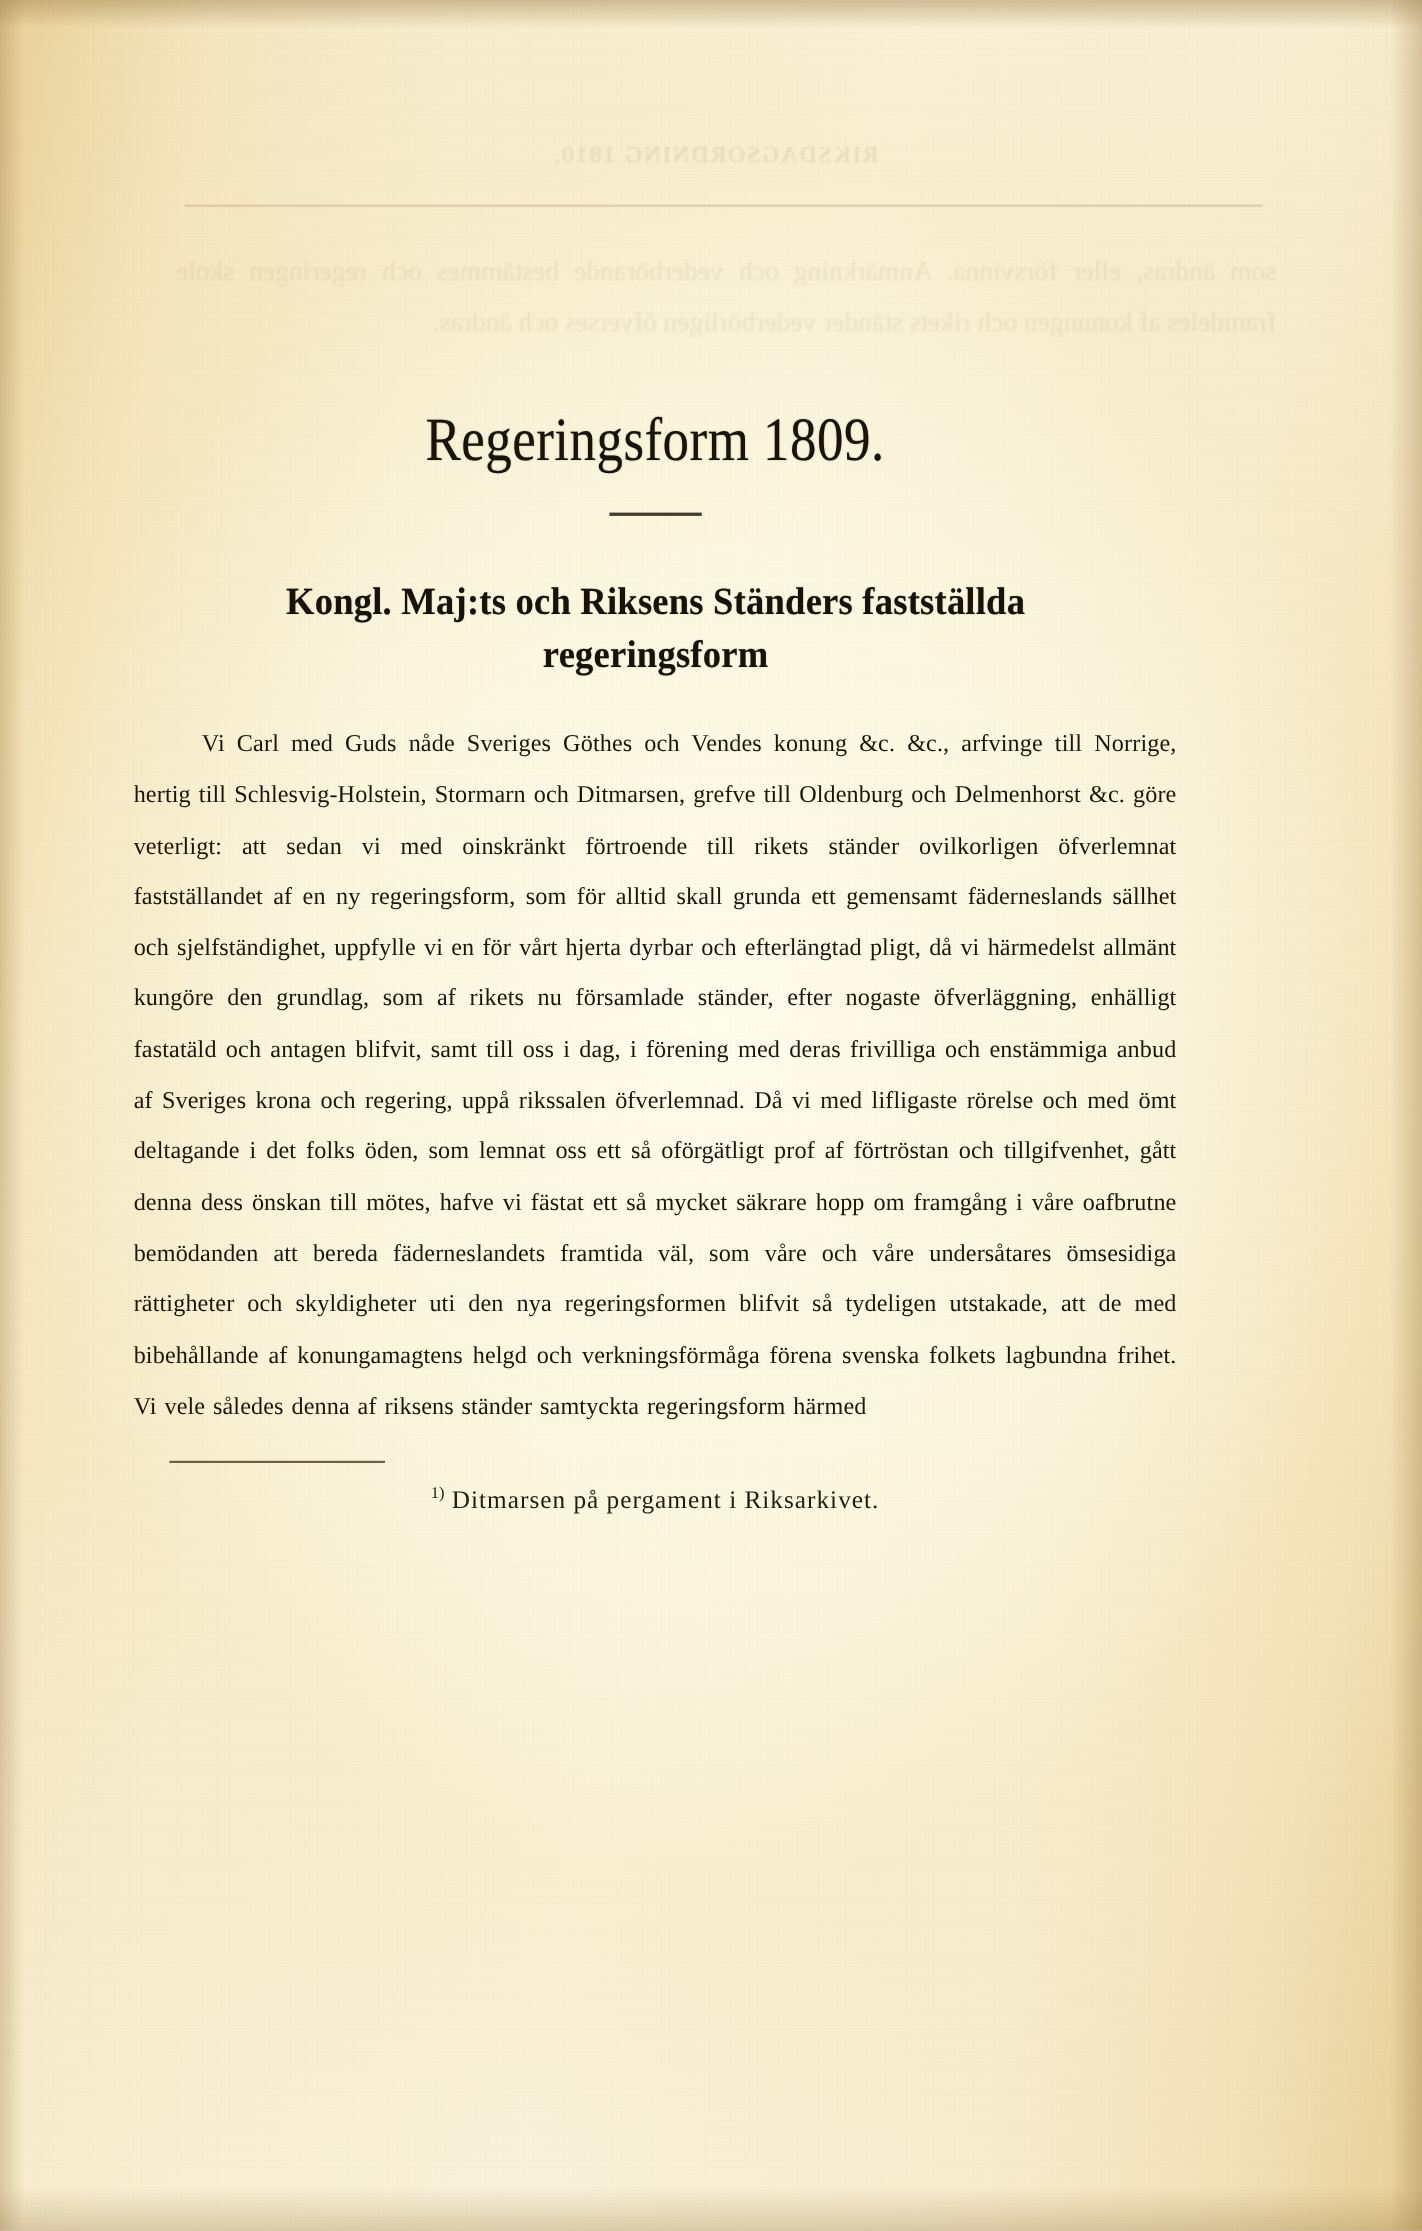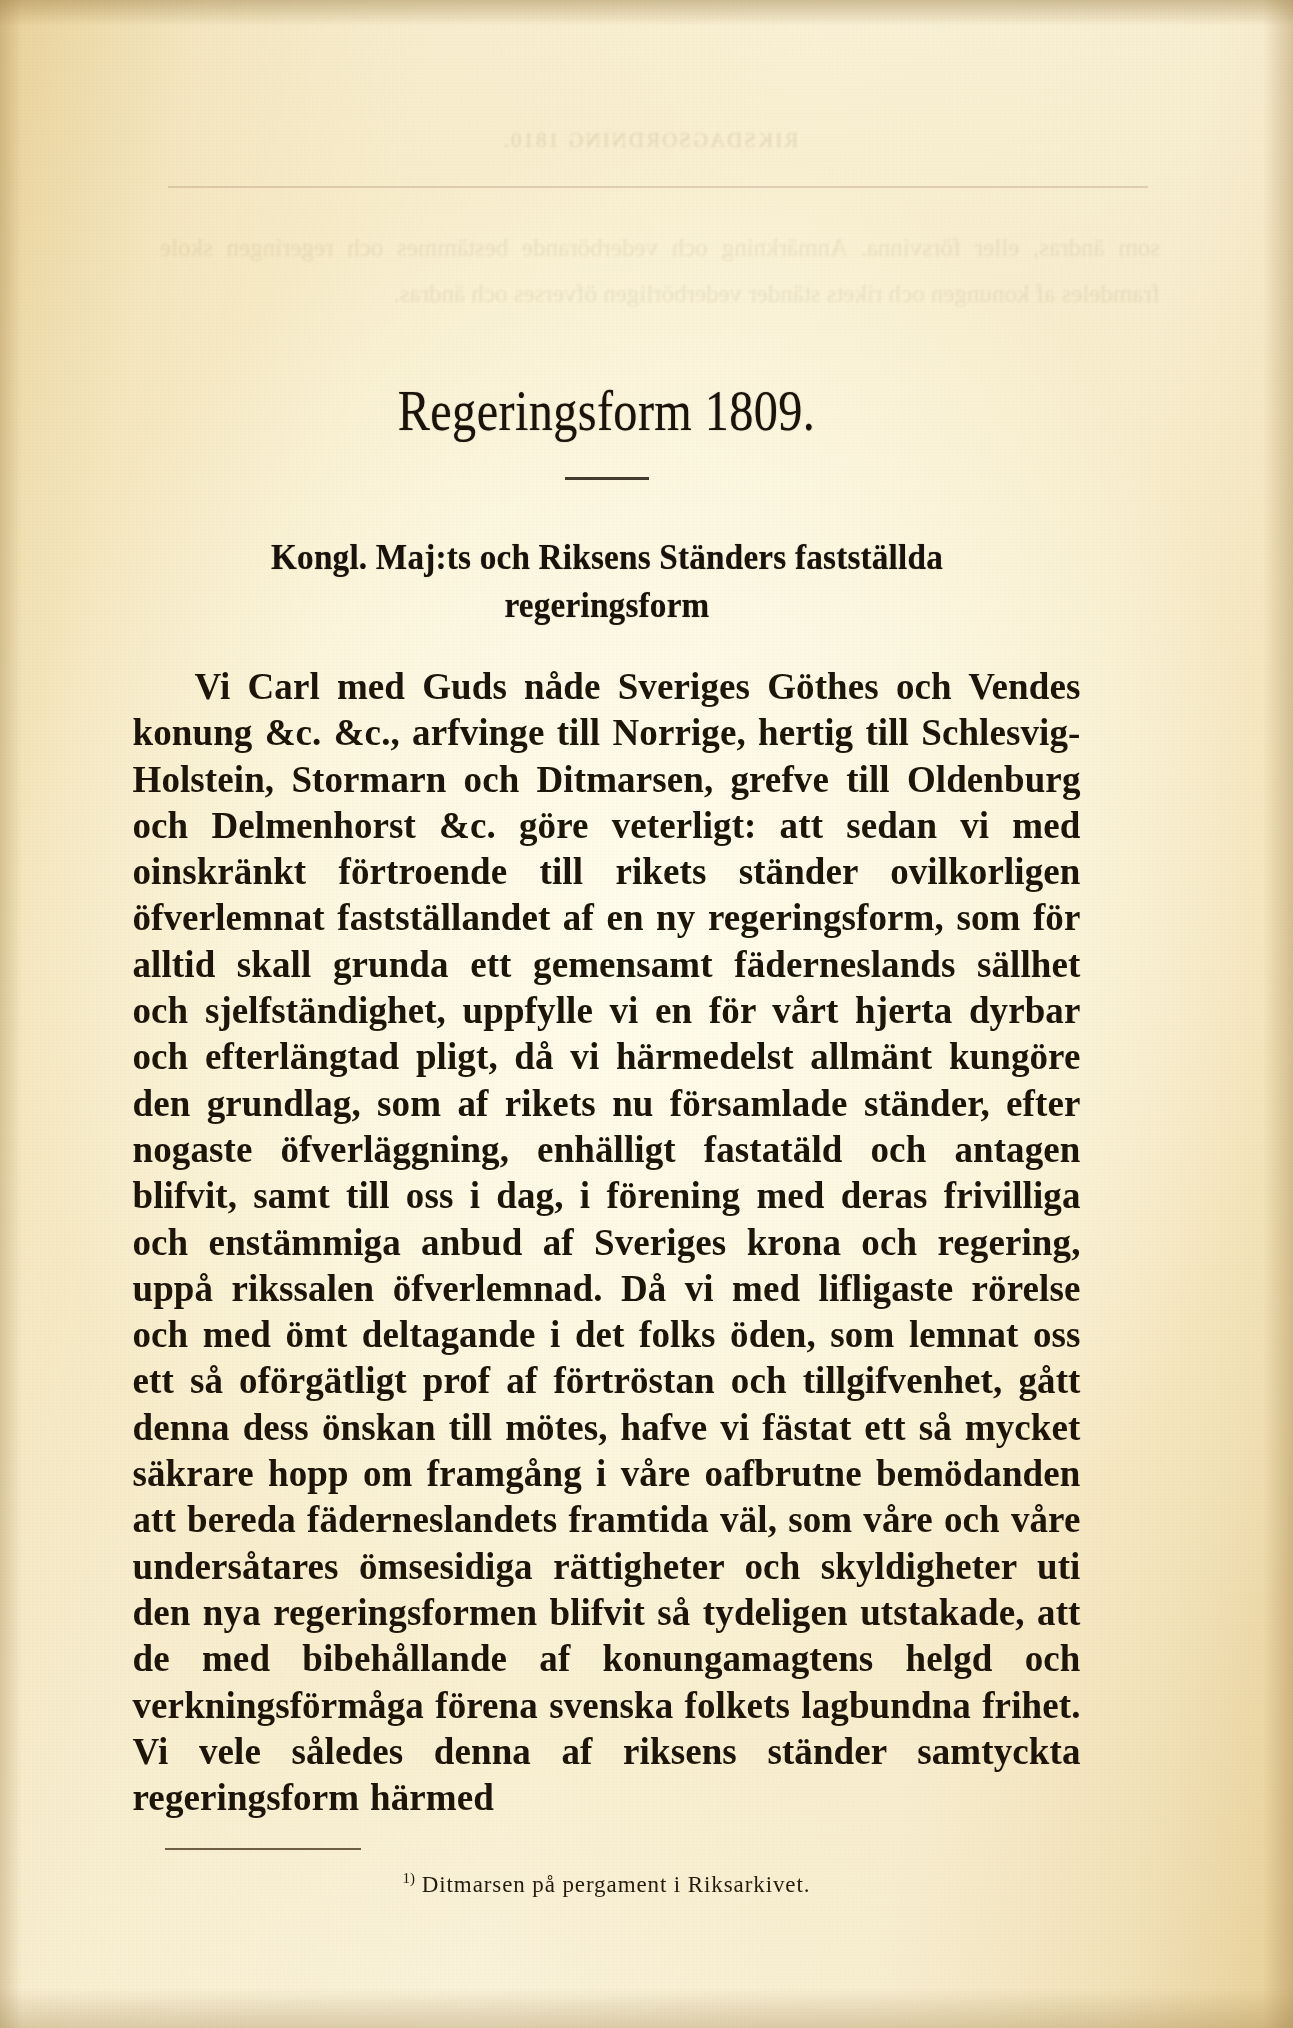--- a/index.html
+++ b/index.html
@@ -123,21 +123,21 @@
     line-height: 46px;
     filter: blur(1.1px);
     text-align: justify;
   }
 
   .content {
     position: absolute;
     left: 0;
     top: 0;
     width: 1183px;
-    padding: 15px;
+    padding: 4px;
   }
 
   .title {
     margin: 0;
     padding-top: 368px;
     text-align: center;
     font-family: "Liberation Serif", "DejaVu Serif", serif;
     font-weight: 400;
     font-size: 56px;
     line-height: 1;
@@ -181,27 +181,26 @@
     font-size: 16px;
     vertical-align: super;
     letter-spacing: 0;
   }
 
   .body {
     margin: 34px auto 0 auto;
     width: 948px;
     text-align: justify;
     text-align-last: left;
-    font-size: 37px;
+    font-size: 22px;
     line-height: 46.3px;
     letter-spacing: 0.1px;
     word-spacing: 1.5px;
     color: #1d1509;
     hyphens: manual;
-    font-weight: bold;
   }
   .body p {
     margin: 0;
     text-indent: 62px;
   }
 
   .footnote-rule {
     width: 196px;
     height: 2px;
     background: #4a3a22;

